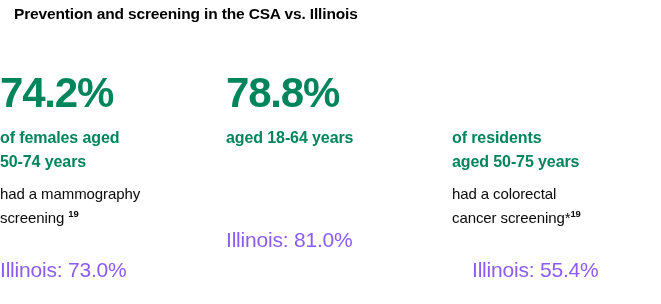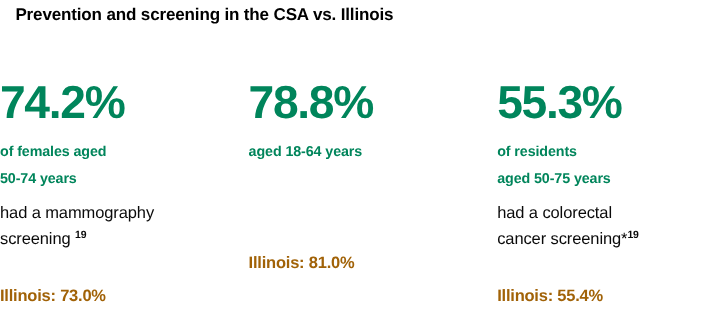--- a/index.html
+++ b/index.html
@@ -58,21 +58,21 @@
     letter-spacing: -1.2px;
     line-height: 46px;
     white-space: nowrap;
   }
 
   .stat-green-lines {
     position: absolute;
     top: 56px;
     left: 0px;
     width: 215px;
-    font-size: 13px;
+    font-size: 16px;
     font-weight: 600;
     color: #00855B;
     line-height: 24px;
     letter-spacing: -0.1px;
   }
   .stat-green-lines .ln { white-space: nowrap; display: block; }
 
   .stat-black-lines {
     position: absolute;
     top: 112px;
@@ -88,30 +88,30 @@
   .stat-black-lines sup {
     font-size: 9.5px;
     font-weight: 700;
     vertical-align: super;
     line-height: 0;
   }
 
   .stat-compare {
     position: absolute;
     left: 0px;
-    font-size: 15px;
-    font-weight: 700;
-    color: #a16207;
+    font-size: 21px;
+    font-weight: 400;
+    color: #8b5cf6;
     letter-spacing: -0.2px;
     line-height: 20px;
     white-space: nowrap;
   }
   .stat-col.col-1 .stat-compare { top: 190px; }
   .stat-col.col-2 .stat-compare { top: 160px; }
-  .stat-col.col-3 .stat-compare { top: 190px; }
+  .stat-col.col-3 .stat-compare { top: 190px; margin-left: 20px; }
 </style>
 </head>
 <body>
 
 <div class="title">Prevention and screening in the CSA vs. Illinois</div>
 
 <div class="stats-row">
 
   <div class="stat-col col-1">
     <div class="stat-value">74.2%</div>
@@ -128,21 +128,20 @@
 
   <div class="stat-col col-2">
     <div class="stat-value">78.8%</div>
     <div class="stat-green-lines">
       <span class="ln">aged 18-64 years</span>
     </div>
     <div class="stat-compare">Illinois: 81.0%</div>
   </div>
 
   <div class="stat-col col-3">
-    <div class="stat-value">55.3%</div>
     <div class="stat-green-lines">
       <span class="ln">of residents</span>
       <span class="ln">aged 50-75 years</span>
     </div>
     <div class="stat-black-lines">
       <span class="ln">had a colorectal</span>
       <span class="ln"><span>cancer screening*</span><sup>19</sup></span>
     </div>
     <div class="stat-compare">Illinois: 55.4%</div>
   </div>

